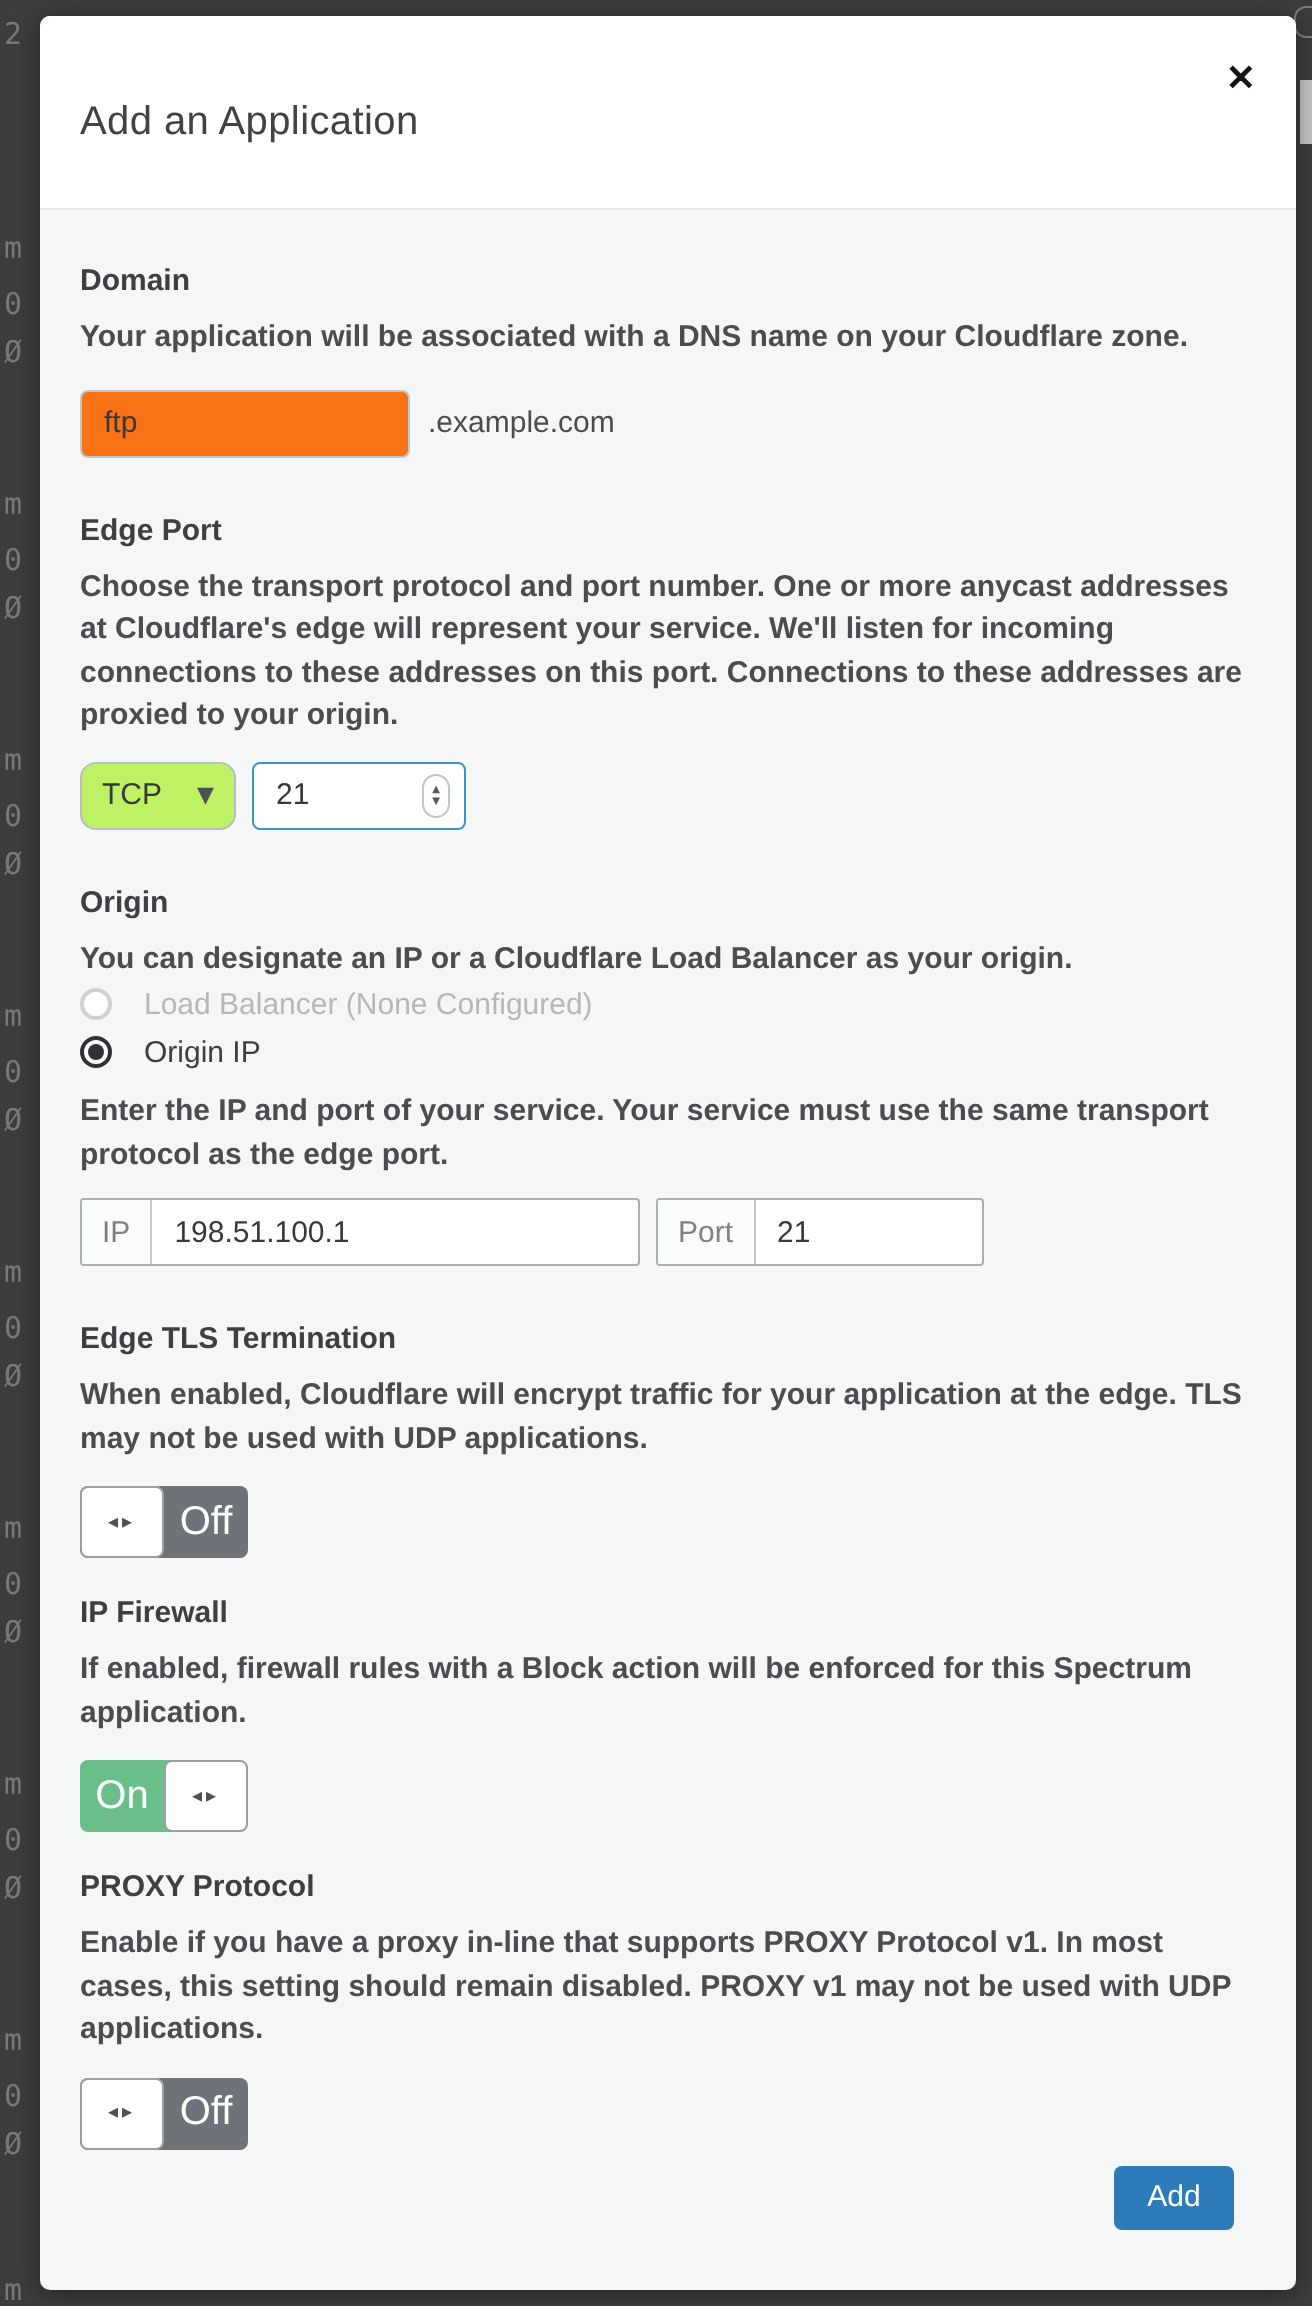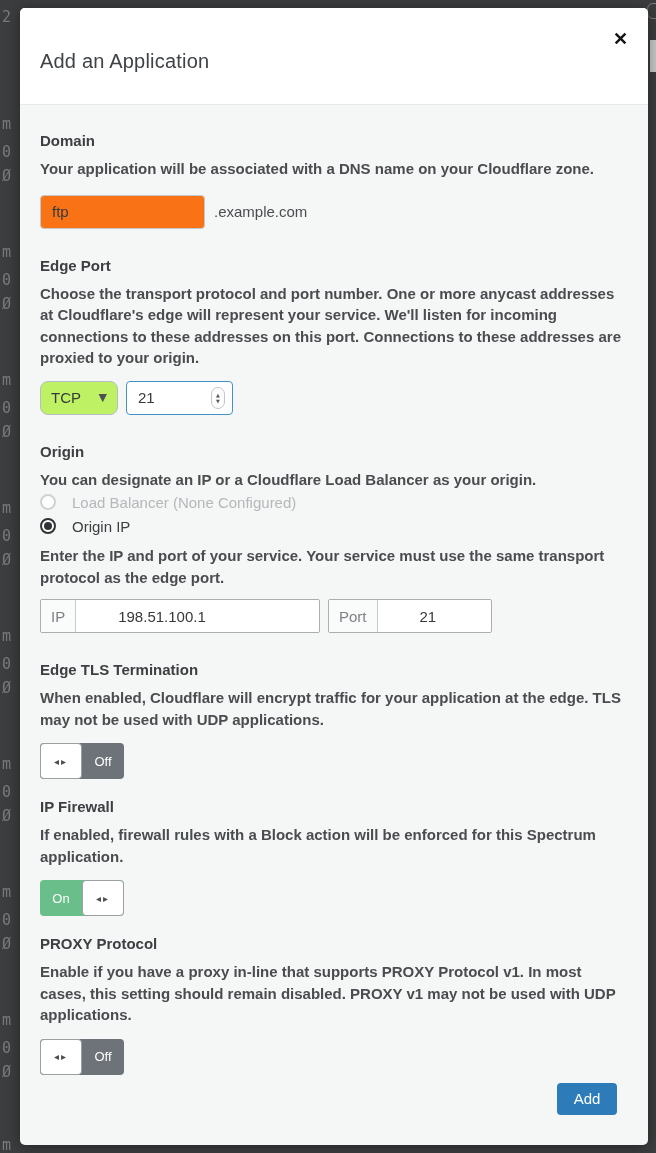--- a/index.html
+++ b/index.html
@@ -93,21 +93,21 @@
     content:""; position:absolute; inset:2px; border-radius:50%; background:#2f3335;
   }
   .radio.disabled { border-color:#ced2d4; }
   .radio-label { margin-left:16px; font-size:15px; color:#3d4043; }
   .radio-row.disabled { cursor:default; }
   .radio-row.disabled .radio-label { color:#b4b8bb; }
   .origin-desc-2 { margin-top:7px; }
 
   .input-group {
     display:flex; height:34px; border:1px solid #a9afb3; border-radius:2px;
-    background:#fff; align-items:stretch; overflow:hidden;gap:31px;
+    background:#fff; align-items:stretch; overflow:hidden;
   }
   .ip-group { width:280px; }
   .port-group { width:164px; margin-left:8px; }
   .prefix {
     display:flex; align-items:center; padding:0 10px;
     color:#7d8286; font-size:15px; background:#fafbfb; border-right:1px solid #c6cacc;
   }
   .input-group input {
     border:none; outline:none; flex:1; min-width:0; padding:0 11px;
     font-family:"Liberation Sans", sans-serif; font-size:15px; color:#37393b;
@@ -120,21 +120,21 @@
   }
   .toggle .knob {
     width:42px; background:#fff; border:1px solid #9aa0a4; border-radius:4px;
     display:flex; align-items:center; justify-content:center;
   }
   .toggle .knob span {
     font-family:"DejaVu Sans", sans-serif; font-size:10px; color:#4d5154; letter-spacing:2px;
   }
   .toggle .toggle-label {
     flex:1; display:flex; align-items:center; justify-content:center;
-    color:#fff; font-size:13px;
+    color:#fff; font-size:20px;
   }
   .toggle.off { background:#6d7378; }
   .toggle.on  { background:#69be8a; }
 
   .modal-footer { margin-top:8px; text-align:right; padding-right:11px; }
   .add-btn {
     width:60px; height:32px; background:#2d7cb9; border:none; border-radius:4px;
     color:#fff; font-family:"Liberation Sans", sans-serif; font-size:15px; cursor:pointer;
   }
 </style>

